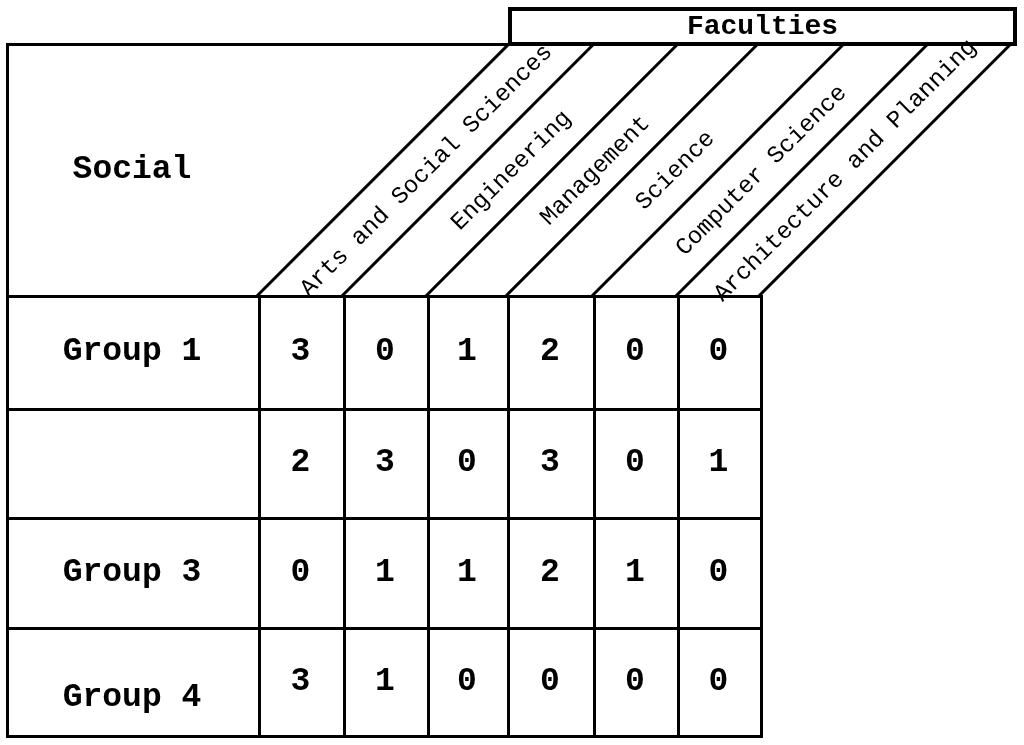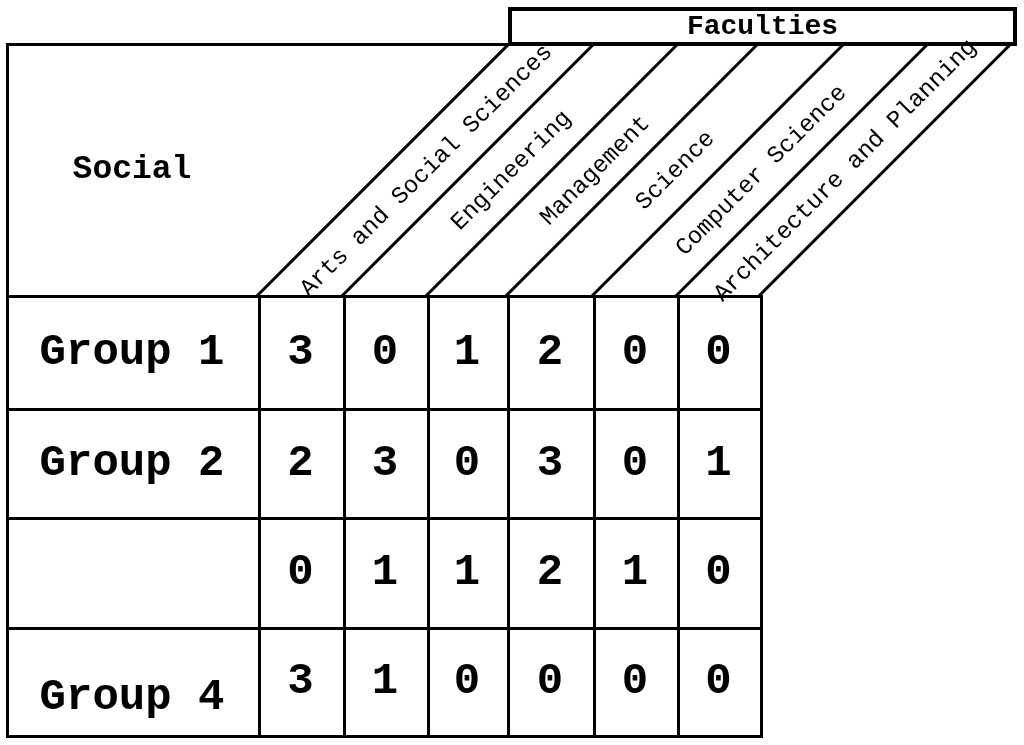--- a/index.html
+++ b/index.html
@@ -24,21 +24,21 @@
     top:297px;width:357px;height:59px;
     transform-origin:0 0;
     transform:rotate(-45deg) translateX(30px);
     display:flex;align-items:center;justify-content:center;
     font-size:24px;font-weight:400;white-space:nowrap;
     letter-spacing:0px;
   }
   .cell{
     position:absolute;
     display:flex;align-items:center;justify-content:center;
-    font-weight:bold;font-size:44px;
+    font-weight:bold;font-size:33px;
   }
   .facbox{
     position:absolute;
     left:508px;top:7px;width:509px;height:39px;
     box-sizing:border-box;
     border:4px solid #000;
     background:#fff;
     display:flex;align-items:center;justify-content:center;
     font-weight:bold;font-size:28px;
   }
@@ -91,28 +91,28 @@
   <div class="band" style="left:677px">Architecture and Planning</div>
 
   <div class="cell" style="left:6px;top:295px;width:252px;height:113px">Group 1</div>
   <div class="cell" style="left:258px;top:295px;width:85px;height:113px">3</div>
   <div class="cell" style="left:343px;top:295px;width:84px;height:113px">0</div>
   <div class="cell" style="left:427px;top:295px;width:80px;height:113px">1</div>
   <div class="cell" style="left:507px;top:295px;width:86px;height:113px">2</div>
   <div class="cell" style="left:593px;top:295px;width:84px;height:113px">0</div>
   <div class="cell" style="left:677px;top:295px;width:83px;height:113px">0</div>
 
-  <div class="cell" style="left:6px;top:408px;width:252px;height:109px">Group 2</div>
   <div class="cell" style="left:258px;top:408px;width:85px;height:109px">2</div>
   <div class="cell" style="left:343px;top:408px;width:84px;height:109px">3</div>
   <div class="cell" style="left:427px;top:408px;width:80px;height:109px">0</div>
   <div class="cell" style="left:507px;top:408px;width:86px;height:109px">3</div>
   <div class="cell" style="left:593px;top:408px;width:84px;height:109px">0</div>
   <div class="cell" style="left:677px;top:408px;width:83px;height:109px">1</div>
 
+  <div class="cell" style="left:6px;top:517px;width:252px;height:110px">Group 3</div>
   <div class="cell" style="left:258px;top:517px;width:85px;height:110px">0</div>
   <div class="cell" style="left:343px;top:517px;width:84px;height:110px">1</div>
   <div class="cell" style="left:427px;top:517px;width:80px;height:110px">1</div>
   <div class="cell" style="left:507px;top:517px;width:86px;height:110px">2</div>
   <div class="cell" style="left:593px;top:517px;width:84px;height:110px">1</div>
   <div class="cell" style="left:677px;top:517px;width:83px;height:110px">0</div>
 
   <div class="cell" style="left:6px;top:643px;width:252px;height:108px">Group 4</div>
   <div class="cell" style="left:258px;top:627px;width:85px;height:108px">3</div>
   <div class="cell" style="left:343px;top:627px;width:84px;height:108px">1</div>

